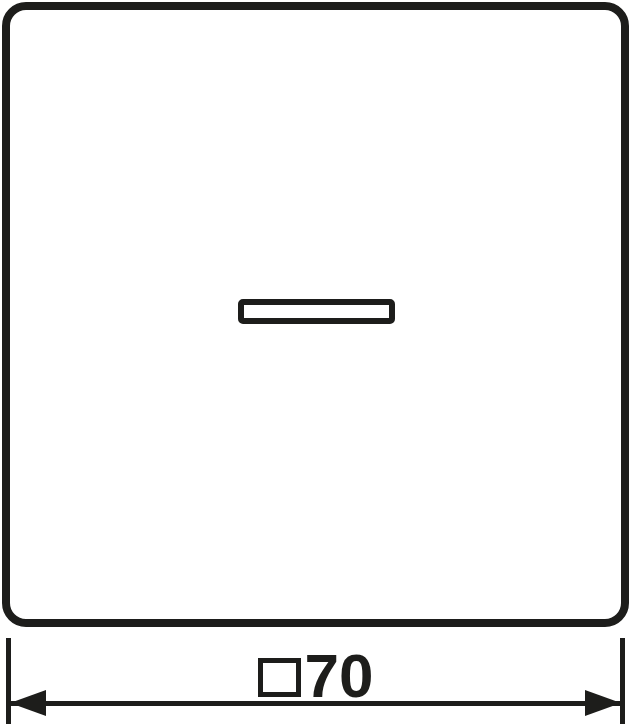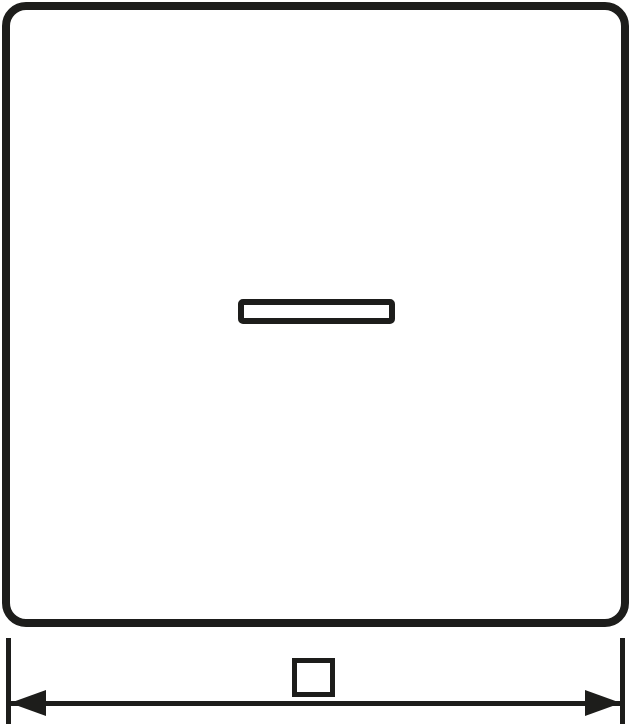--- a/index.html
+++ b/index.html
@@ -104,15 +104,15 @@
 
   <div class="indicator-window"></div>
 
   <div class="ext-line left"></div>
   <div class="ext-line right"></div>
 
   <div class="dim-line"></div>
   <div class="arrowhead left"></div>
   <div class="arrowhead right"></div>
 
-  <div class="dim-label"><span class="square-symbol"></span></div>
+  <div class="dim-label"><span class="square-symbol"></span><span>70</span></div>
 
 </div>
 
 </body></html>

